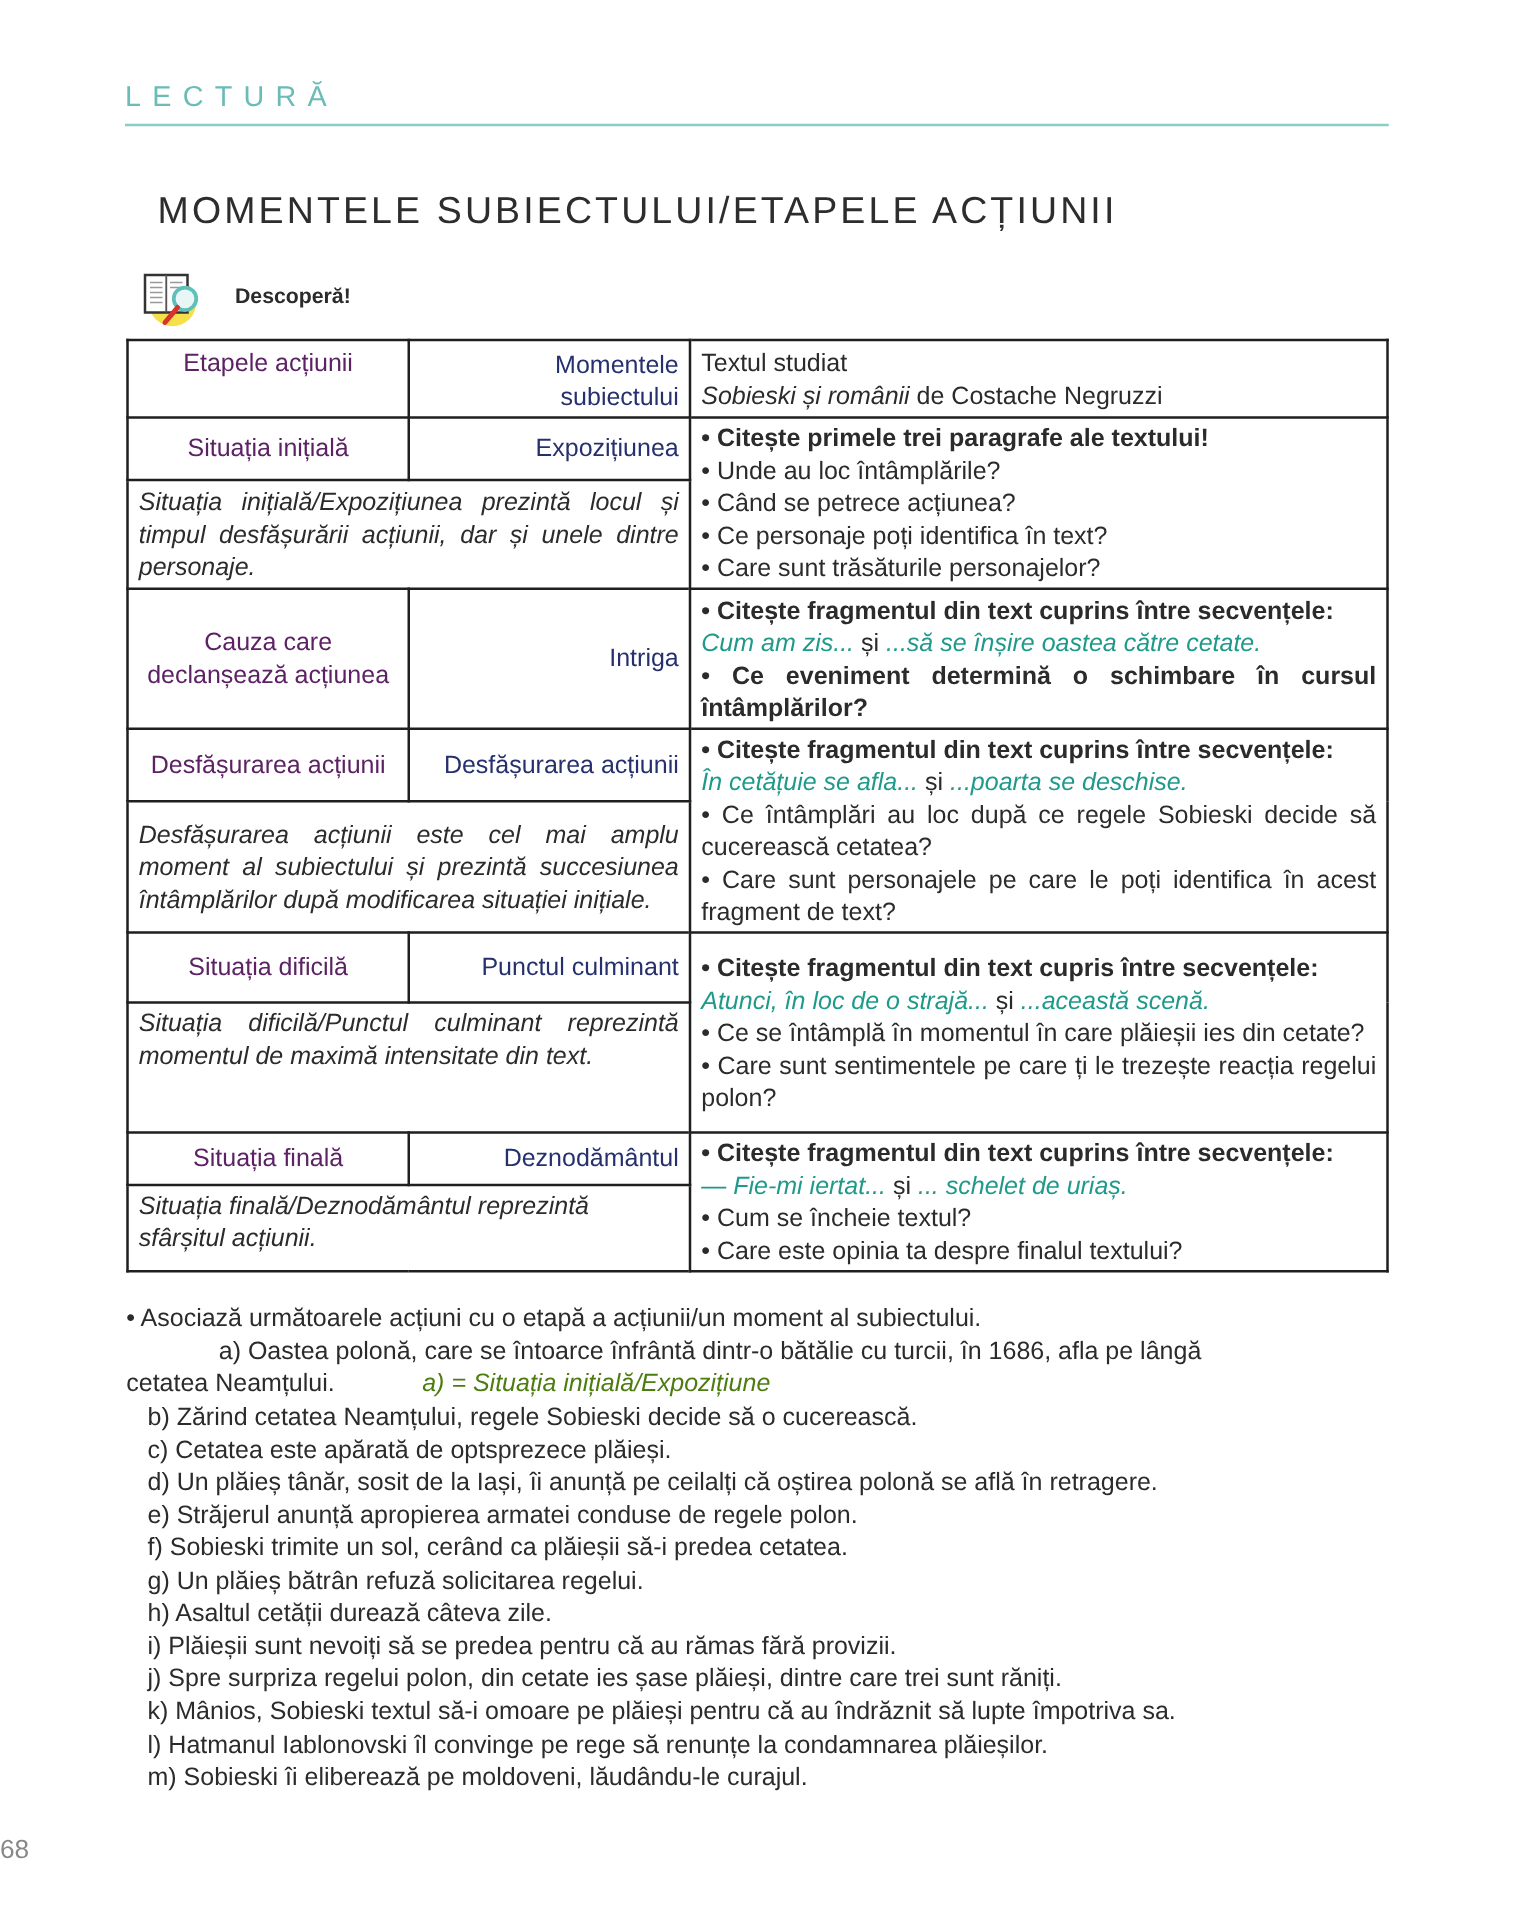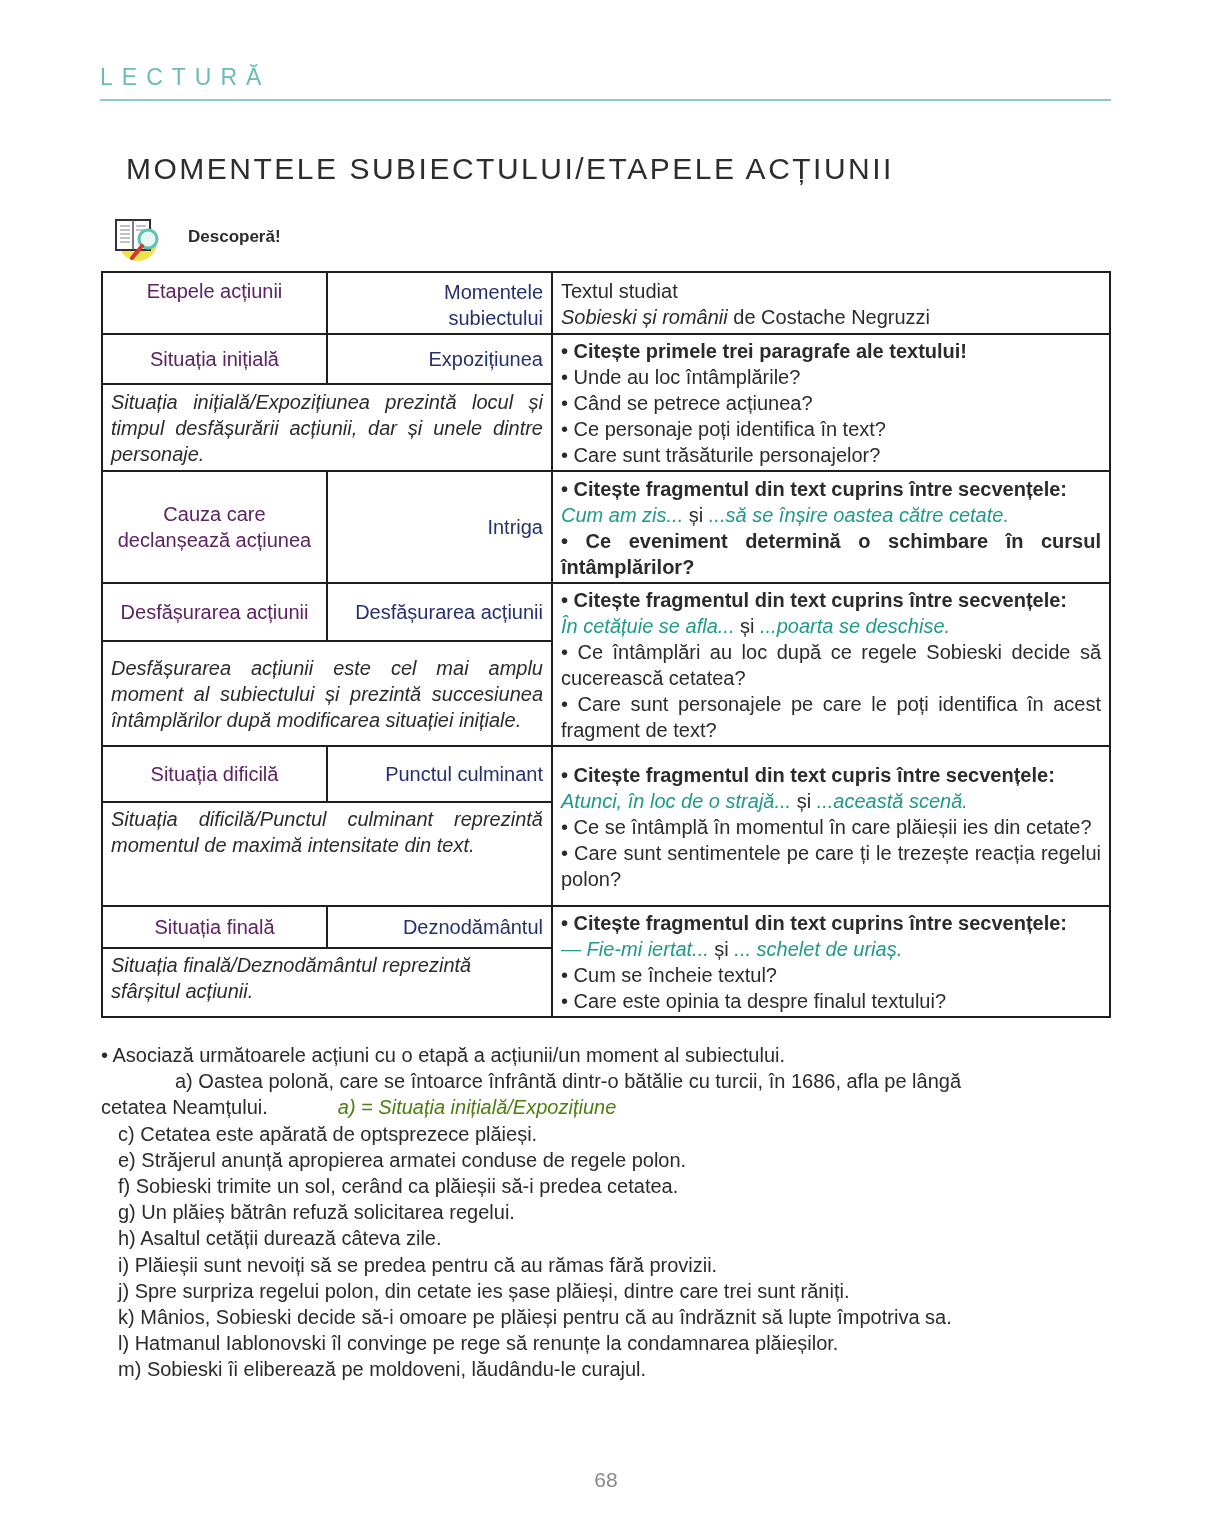--- a/index.html
+++ b/index.html
@@ -20,21 +20,21 @@
   td.hdr3 { text-align: left; }
   .hl { color: #1f9a8a; font-style: italic; }
   .bold { font-weight: bold; }
   .it { font-style: italic; }
   .just { text-align: justify; }
 
   .exercise { position: absolute; left: 101px; top: 1042px; width: 1010px; font-size: 20px; line-height: 26.2px; color: #2b2b2b; }
   .exercise .indent1 { padding-left: 74px; }
   .exercise .indent2 { padding-left: 17px; }
   .answer { color: #4d7c0f; font-style: italic; margin-left: 70px; }
-  .page-number { position: absolute; left: 0; width: 1212px; top: 1468px; text-align: center; font-size: 21px; color: #888888; }
+  .page-number { position: absolute; left: 0; width: 1212px; top: 1468px; font-size: 21px; color: #888888; }
 </style>
 </head>
 <body>
 
 <div class="section-label">LECTURĂ</div>
 <div class="section-rule"></div>
 <div class="page-title">MOMENTELE SUBIECTULUI/ETAPELE ACȚIUNII</div>
 
 <div class="discover">
   <div class="discover-icon">
@@ -132,25 +132,27 @@
   <tr>
     <td class="desc" colspan="2" style="vertical-align:top; text-align:left;">Situația finală/Deznodământul reprezintă sfârșitul acțiunii.</td>
   </tr>
 </tbody>
   </table>
 
 <div class="exercise">
   <div>• Asociază următoarele acțiuni cu o etapă a acțiunii/un moment al subiectului.</div>
   <div class="indent1">a) Oastea polonă, care se  întoarce înfrântă dintr-o bătălie cu turcii, în 1686, afla pe lângă</div>
   <div><span>cetatea Neamțului.</span><span class="answer">a) = Situația inițială/Expozițiune</span></div>
+  <div class="indent2">b) Zărind cetatea Neamțului, regele Sobieski decide să o cucerească.</div>
   <div class="indent2">c) Cetatea este apărată de optsprezece plăieși.</div>
+  <div class="indent2">d) Un plăieș tânăr, sosit de la Iași, îi anunță pe ceilalți că oștirea polonă se află în retragere.</div>
   <div class="indent2">e) Străjerul anunță apropierea armatei conduse de regele polon.</div>
   <div class="indent2">f) Sobieski trimite un sol, cerând ca plăieșii să-i predea cetatea.</div>
   <div class="indent2">g) Un plăieș bătrân refuză solicitarea regelui.</div>
   <div class="indent2">h) Asaltul cetății durează câteva zile.</div>
   <div class="indent2">i) Plăieșii sunt nevoiți să se predea pentru că au rămas fără provizii.</div>
   <div class="indent2">j) Spre surpriza regelui polon, din cetate ies șase plăieși, dintre care trei sunt răniți.</div>
-  <div class="indent2">k) Mânios, Sobieski decide să-i omoare pe plăieși pentru că au îndrăznit să lupte împotriva sa.</div>
+  <div class="indent2">k) Mânios, Sobieski textul să-i omoare pe plăieși pentru că au îndrăznit să lupte împotriva sa.</div>
   <div class="indent2">l) Hatmanul Iablonovski îl convinge pe rege să renunțe la condamnarea plăieșilor.</div>
   <div class="indent2">m) Sobieski îi eliberează pe moldoveni, lăudându-le curajul.</div>
 </div>
 
 <div class="page-number">68</div>
 
 </body></html>

